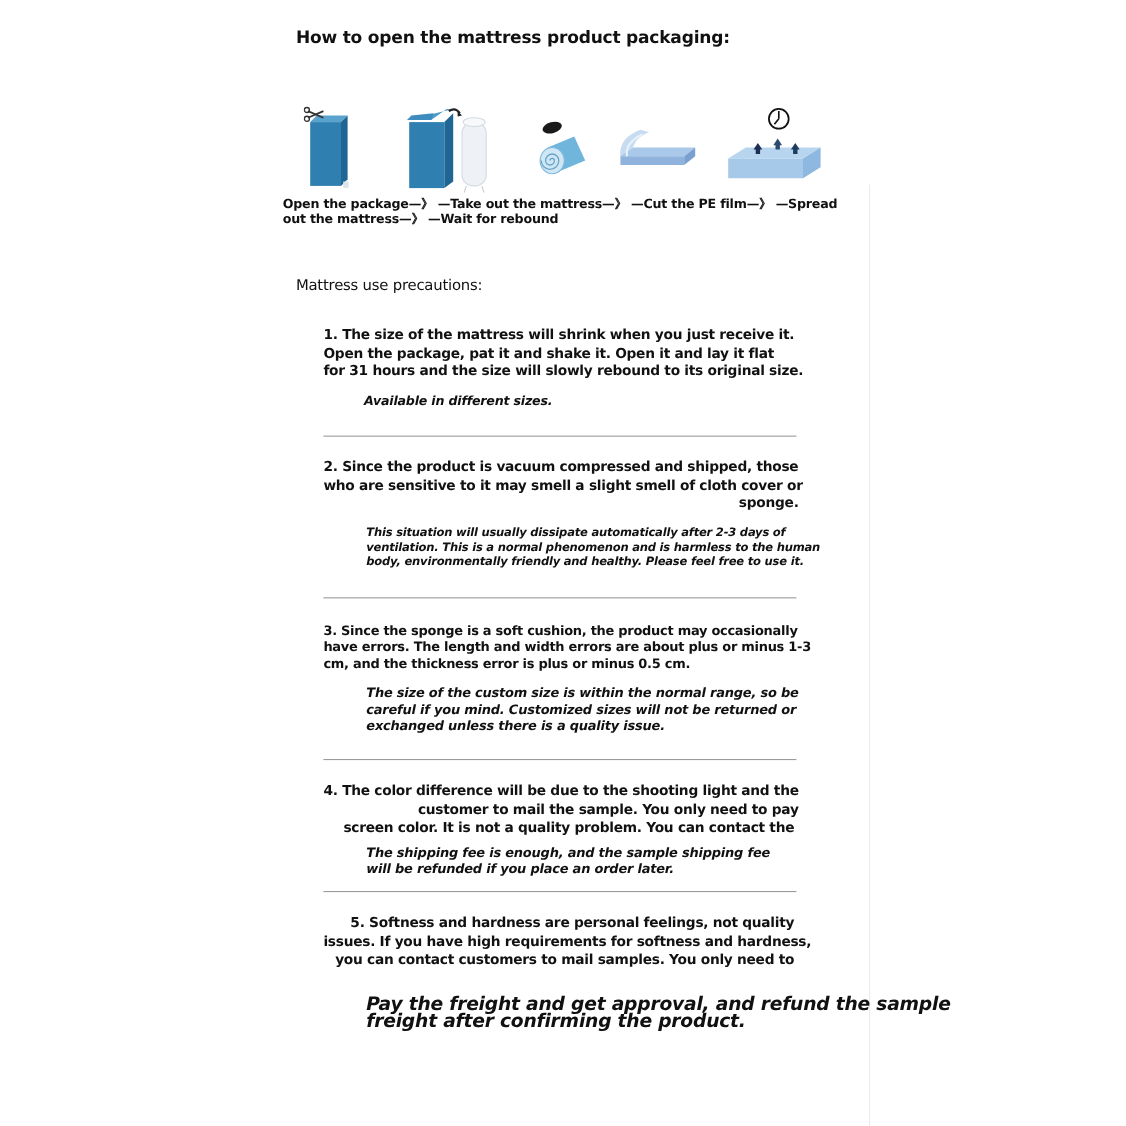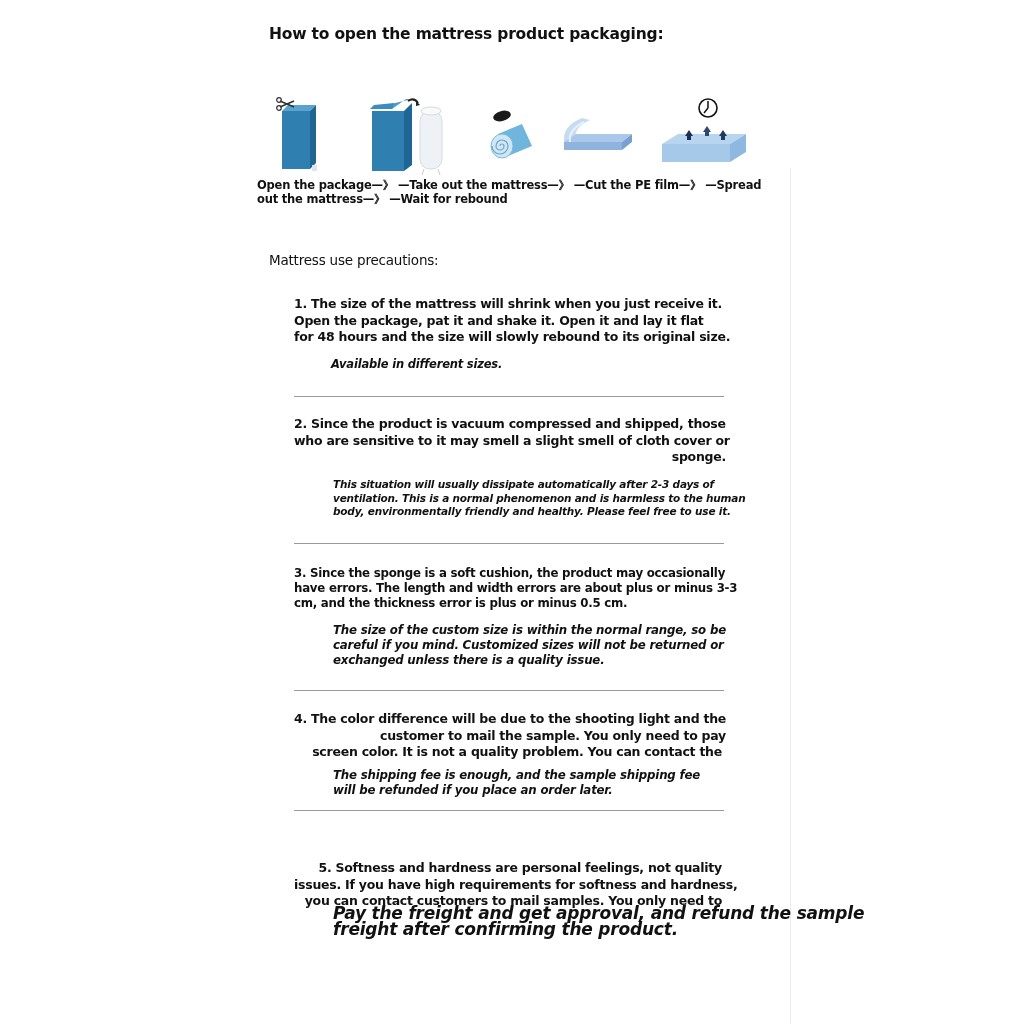--- a/index.html
+++ b/index.html
@@ -85,63 +85,63 @@
   <div>out the mattress—》 —Wait for rebound</div>
 </div>
 
 <div class="abs vline"></div>
 
 <div class="abs h2">Mattress use precautions:</div>
 
 <div class="sec main" style="top:296px;">
   <div style="padding-right:4px">1. The size of the mattress will shrink when you just receive it.</div>
   <div style="padding-right:4px">Open the package, pat it and shake it. Open it and lay it flat</div>
-  <div>for 48 hours and the size will slowly rebound to its original size.</div>
+  <div>for 31 hours and the size will slowly rebound to its original size.</div>
 </div>
 <div class="sub" style="top:357px;left:331px;font-size:11.5px;line-height:15px;">
   <div>Available in different sizes.</div>
 </div>
 <div class="divider" style="top:396px"></div>
 
 <div class="sec main" style="top:416px;text-align:right;">
   <div style="padding-right:4px">2. Since the product is vacuum compressed and shipped, those</div>
   <div style="padding-right:4px">who are sensitive to it may smell a slight smell of cloth cover or</div>
   <div>sponge.</div>
 </div>
 <div class="sub" style="top:478px;font-size:10.5px;line-height:13.5px;">
   <div>This situation will usually dissipate automatically after 2-3 days of</div>
   <div>ventilation. This is a normal phenomenon and is harmless to the human</div>
   <div>body, environmentally friendly and healthy. Please feel free to use it.</div>
 </div>
 <div class="divider" style="top:543px"></div>
 
 <div class="sec main" style="top:566px;text-align:left;font-size:11.8px;line-height:15px;">
   <div style="padding-right:4px">3. Since the sponge is a soft cushion, the product may occasionally</div>
-  <div style="padding-right:4px">have errors. The length and width errors are about plus or minus 3-3</div>
+  <div style="padding-right:4px">have errors. The length and width errors are about plus or minus 1-3</div>
   <div>cm, and the thickness error is plus or minus 0.5 cm.</div>
 </div>
 <div class="sub" style="top:623px;font-size:11.8px;line-height:15px;">
   <div>The size of the custom size is within the normal range, so be</div>
   <div>careful if you mind. Customized sizes will not be returned or</div>
   <div>exchanged unless there is a quality issue.</div>
 </div>
 <div class="divider" style="top:690px"></div>
 
 <div class="sec main" style="top:711px;text-align:right;">
   <div style="padding-right:4px">4. The color difference will be due to the shooting light and the</div>
   <div>customer to mail the sample. You only need to pay</div>
   <div style="padding-right:4px">screen color. It is not a quality problem. You can contact the</div>
 </div>
 <div class="sub" style="top:768px;font-size:11.8px;line-height:15px;">
   <div>The shipping fee is enough, and the sample shipping fee</div>
   <div>will be refunded if you place an order later.</div>
 </div>
 <div class="divider" style="top:810px"></div>
 
-<div class="sec main" style="top:860px;text-align:right;">
+<div class="sec main" style="top:831px;text-align:right;">
   <div style="padding-right:4px">5. Softness and hardness are personal feelings, not quality</div>
   <div style="padding-right:4px">issues. If you have high requirements for softness and hardness,</div>
   <div style="padding-right:4px">you can contact customers to mail samples. You only need to</div>
 </div>
 <div class="sub" style="top:905px;font-size:17px;line-height:16px;">
   <div>Pay the freight and get approval, and refund the sample</div>
   <div>freight after confirming the product.</div>
 </div>
 
 </body></html>

